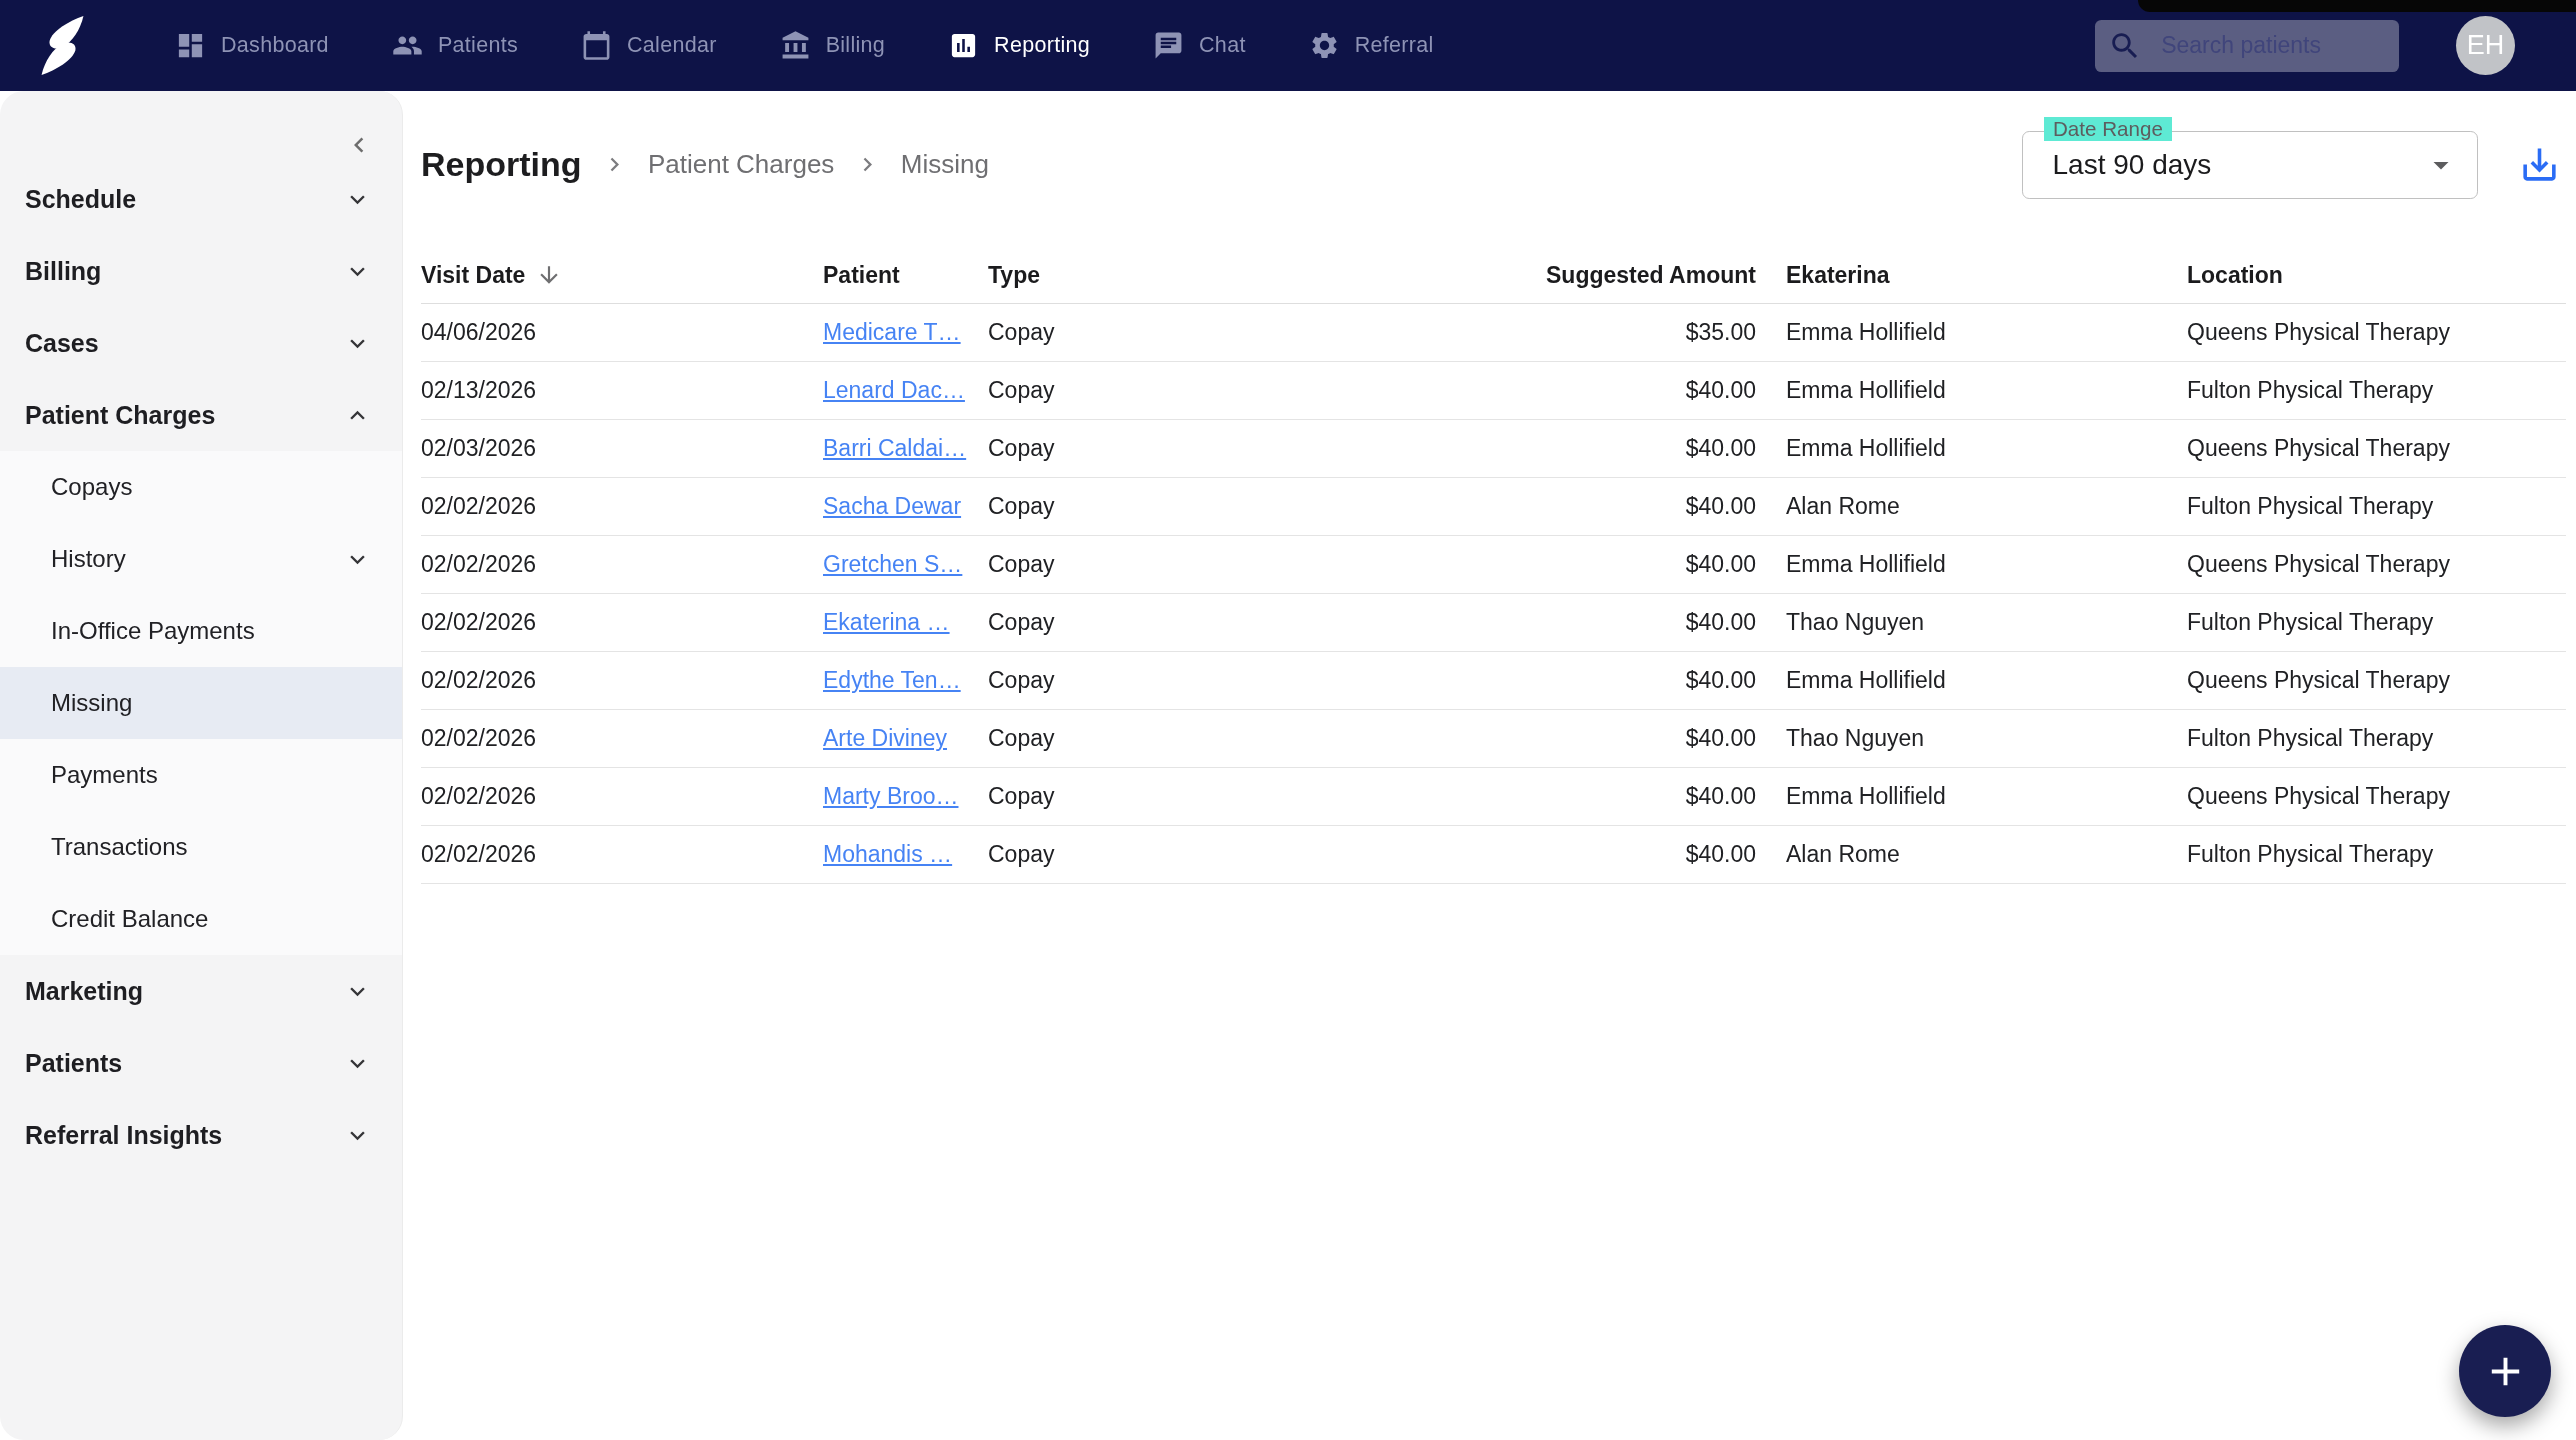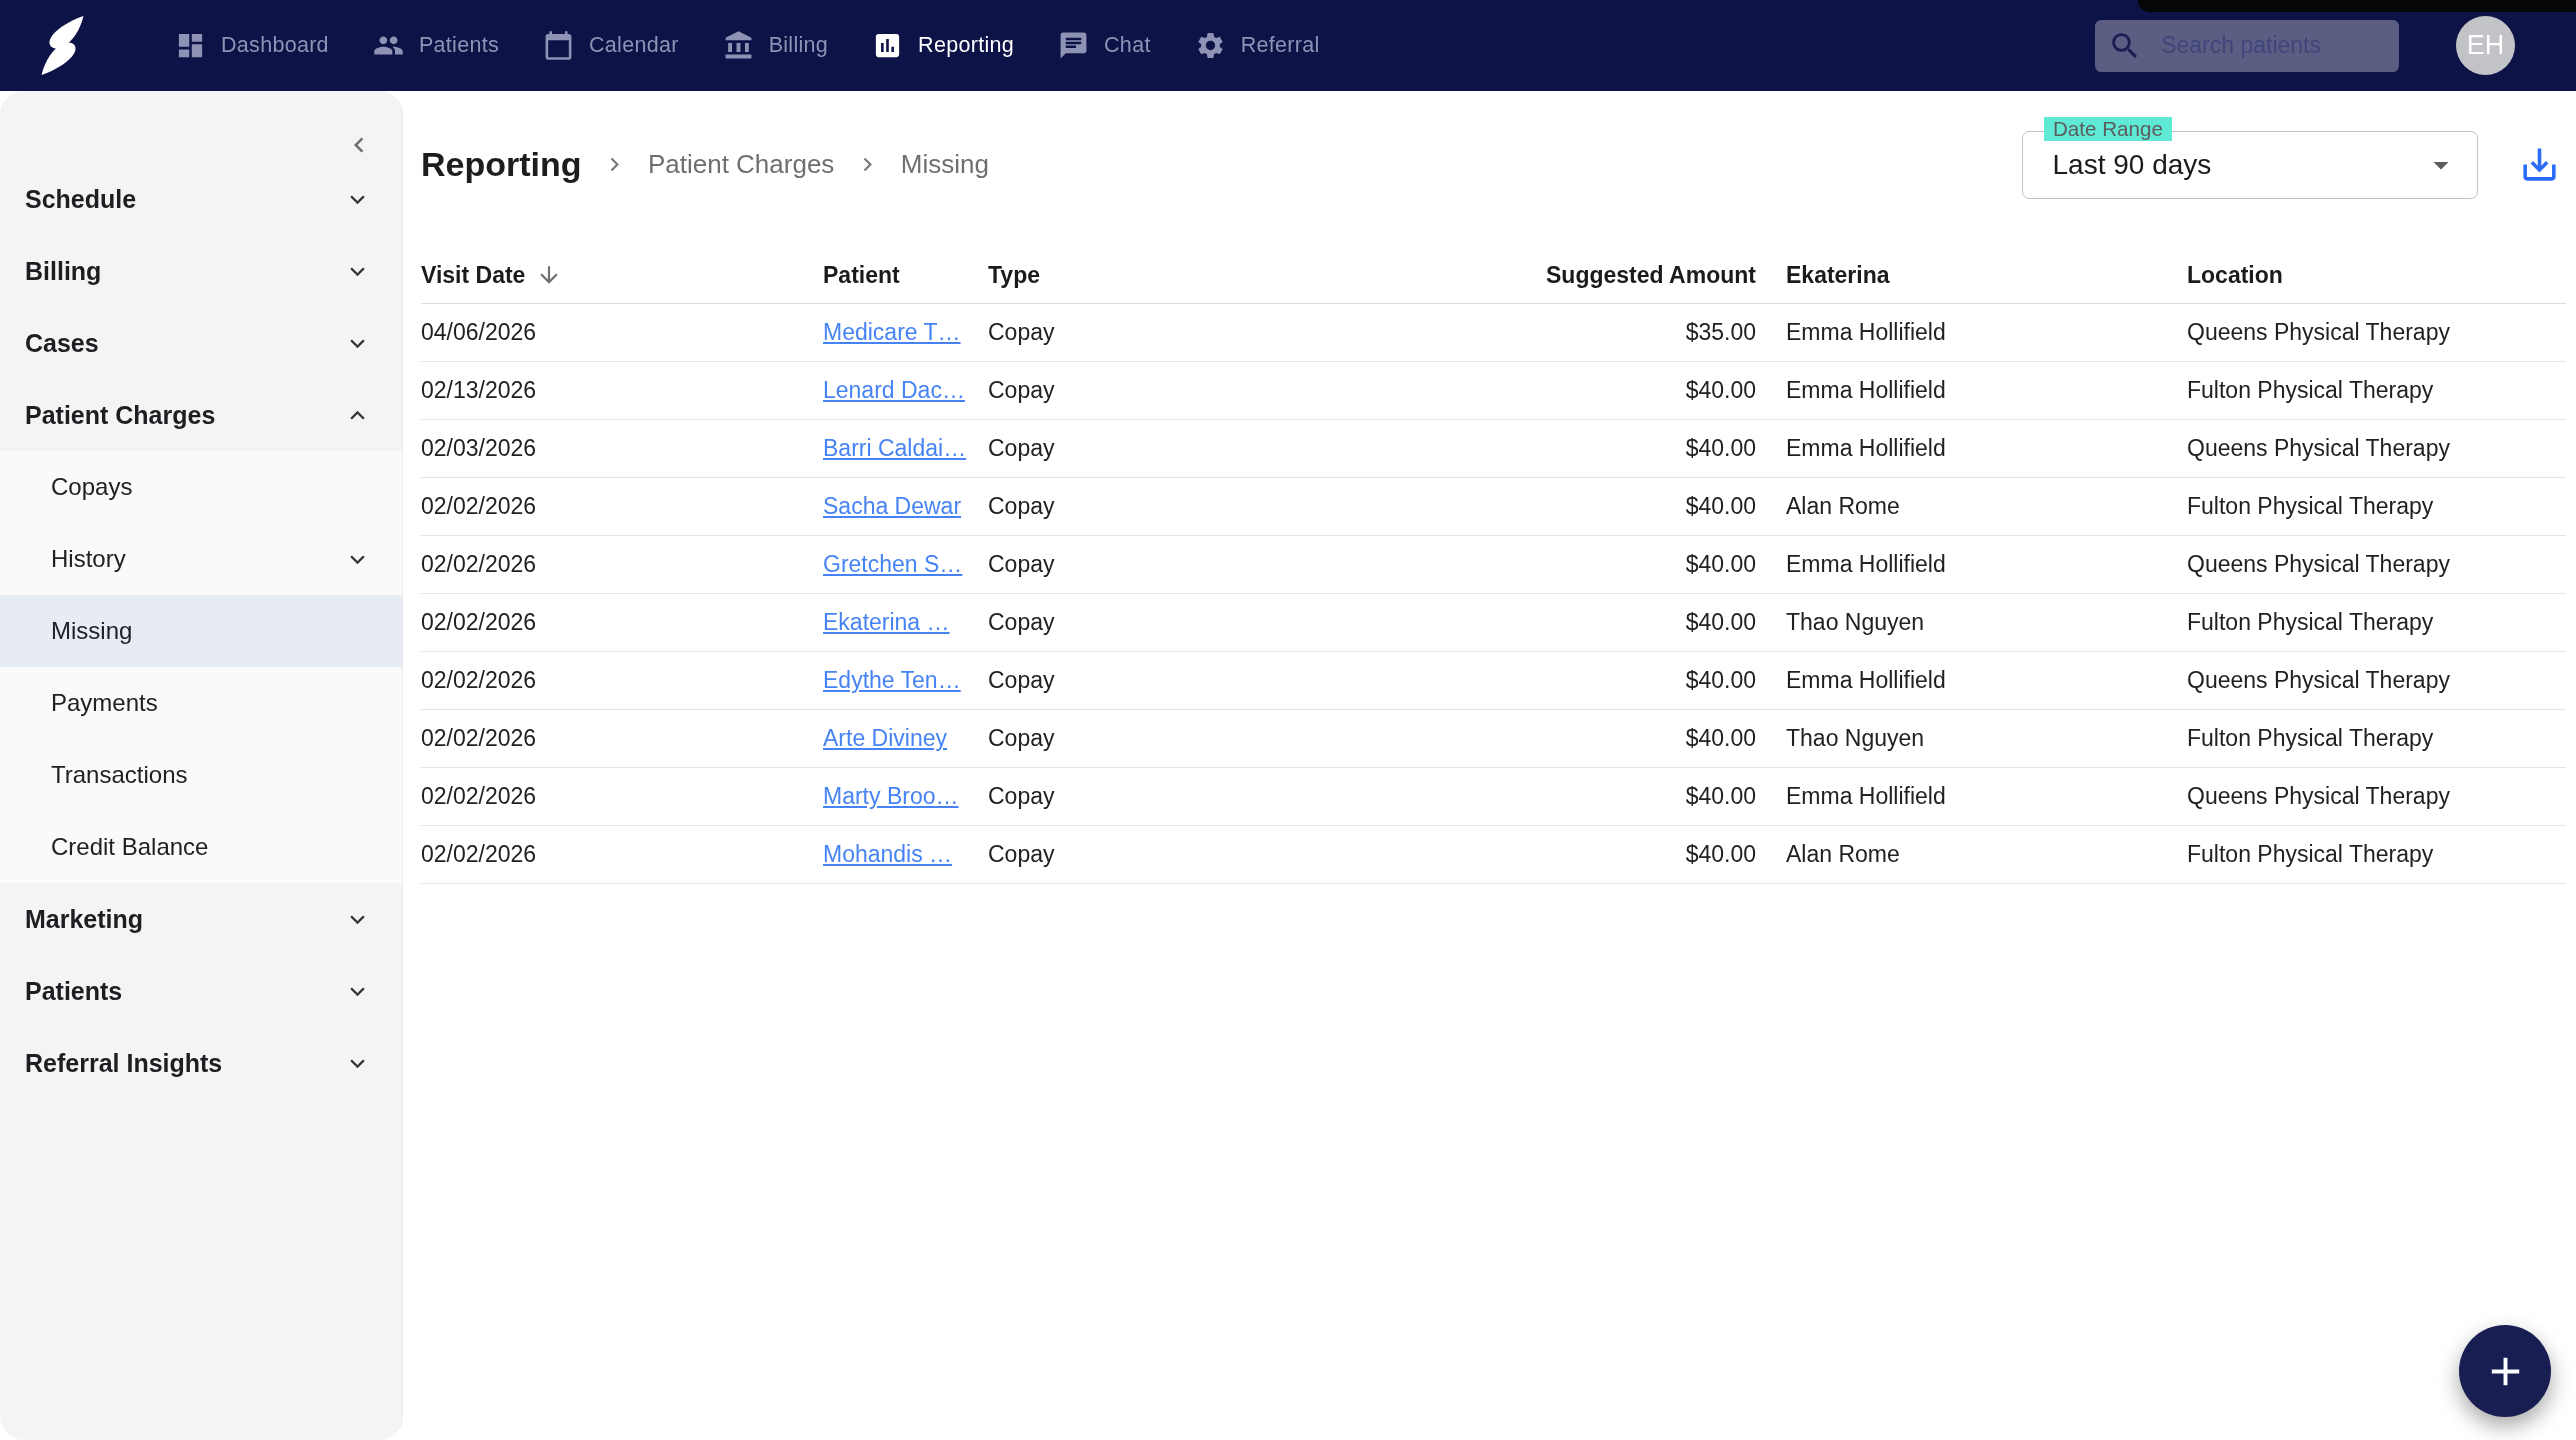--- a/index.html
+++ b/index.html
@@ -4,21 +4,21 @@
 <style>
   * { margin:0; padding:0; box-sizing:border-box; }
   html,body { width:2576px; height:1440px; overflow:hidden; }
   body { font-family:"Liberation Sans", sans-serif; background:#fff; position:relative; }
   .app { position:absolute; inset:0; }
 
   
   .navbar { position:absolute; top:0; left:0; width:2576px; height:91px;
             background:var(--navbar-bg,#0e1347); display:flex; align-items:center; z-index:10; }
   .logo { margin-left:39px; width:47px; height:59px; flex:0 0 auto; }
-  .nav-list { display:flex; align-items:center; margin-left:89px; gap:44px; }
+  .nav-list { display:flex; align-items:center; margin-left:89px; gap:63px; }
   .nav-item { display:flex; align-items:center; gap:15px; cursor:pointer; color:#8e93b5; }
   .nav-item .nav-ic { width:31px; height:31px; display:inline-flex; }
   .nav-item .nav-ic svg { width:31px; height:31px; fill:#8e93b5; }
   .nav-item .nav-label { font-size:21.5px; letter-spacing:0.3px; }
   .nav-item.active { color:#ffffff; }
   .nav-item.active .nav-ic svg { fill:#ffffff; }
   .nav-search { margin-left:auto; margin-right:57px; width:304px; height:52px; border-radius:6.3px;
                 background:rgba(255,255,255,0.32); display:flex; align-items:center; padding-left:12.5px; }
   .nav-search svg { width:34px; height:34px; fill:#181d52; flex:0 0 auto; }
   .nav-search input { background:transparent; border:none; outline:none; margin-left:19.7px;
@@ -223,20 +223,23 @@
           <span class="side-label">Copays</span>
         </div>
         <div class="side-item sub">
           <span class="side-label">History</span>
           <span class="side-chevron">
             <svg viewBox="0 0 24 24">
               <path d="M16.59 8.59 12 13.17 7.41 8.59 6 10l6 6 6-6z"></path>
             </svg>
           </span>
         </div>
+        <div class="side-item sub">
+          <span class="side-label">In-Office Payments</span>
+        </div>
         <div class="side-item sub selected">
           <span class="side-label">Missing</span>
         </div>
         <div class="side-item sub">
           <span class="side-label">Payments</span>
         </div>
         <div class="side-item sub">
           <span class="side-label">Transactions</span>
         </div>
         <div class="side-item sub">

